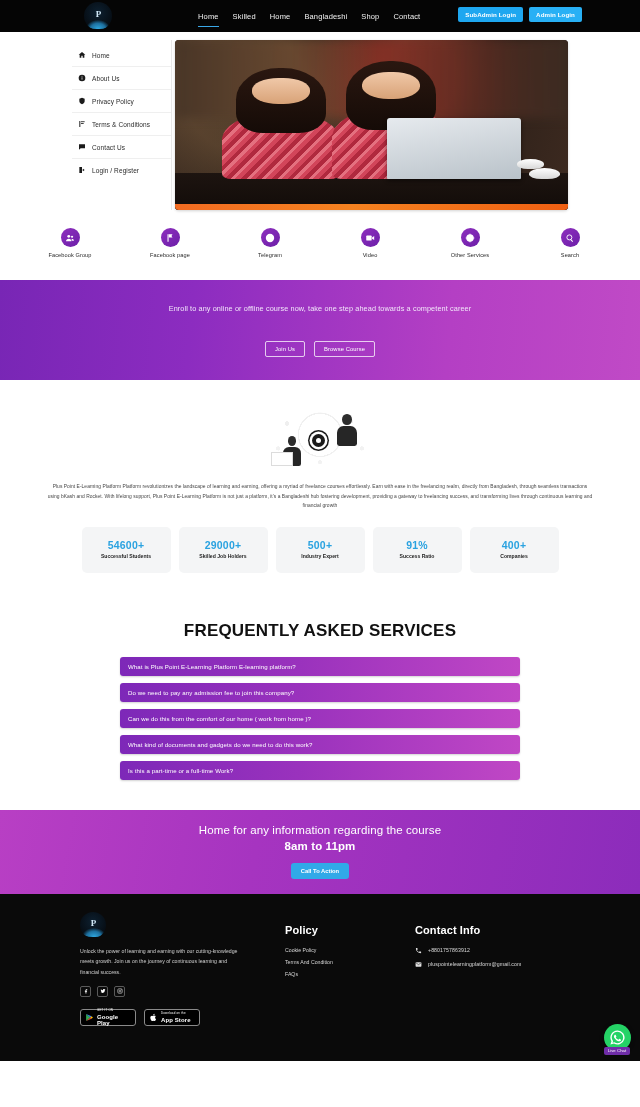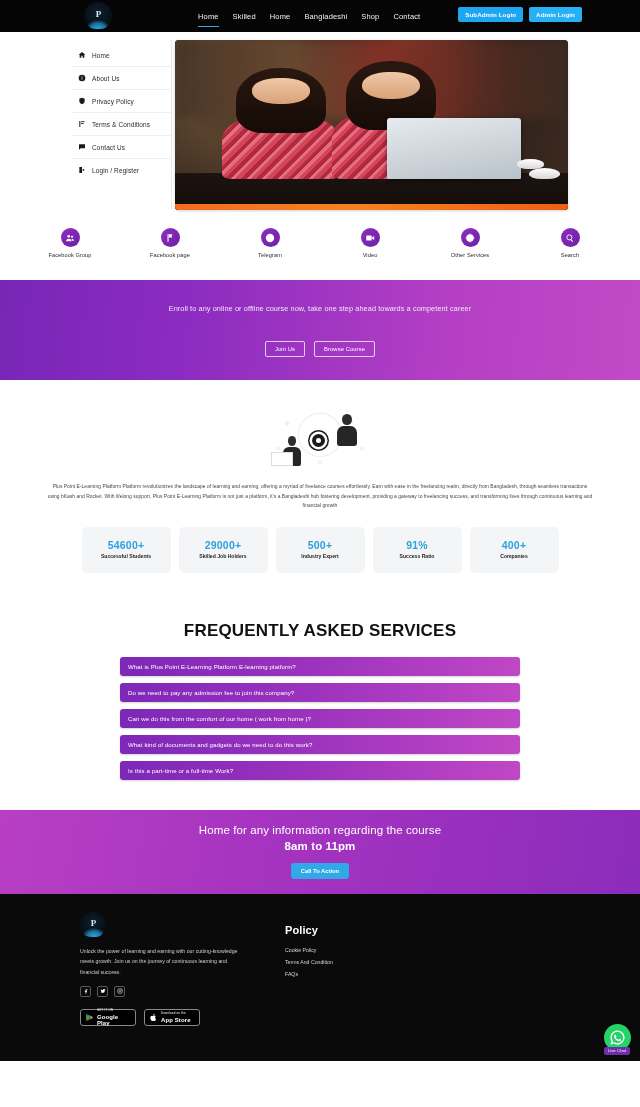--- a/index.html
+++ b/index.html
@@ -567,20 +567,36 @@
         </div>
       </div>
 
       <div class="fc2">
         <div class="f-head">Policy</div>
         <div class="f-link">Cookie Policy</div>
         <div class="f-link">Terms And Condition</div>
         <div class="f-link">FAQs</div>
       </div>
 
+      <div class="fc3">
+        <div class="f-head">Contact Info</div>
+        <div class="f-contact">
+          <svg viewBox="0 0 24 24">
+              <path d="M6.6 10.8a15 15 0 0 0 6.6 6.6l2.2-2.2a1 1 0 0 1 1-.2 11 11 0 0 0 3.5.6 1 1 0 0 1 1 1V20a1 1 0 0 1-1 1A17 17 0 0 1 3 4a1 1 0 0 1 1-1h3.5a1 1 0 0 1 1 1 11 11 0 0 0 .6 3.5 1 1 0 0 1-.3 1z"></path>
+            </svg>
+          <span>+8801757863912</span>
+        </div>
+        <div class="f-contact">
+          <svg viewBox="0 0 24 24">
+              <rect x="2" y="4.5" width="20" height="15" rx="2"></rect>
+              <path d="M3 6l9 6.5L21 6" fill="none" stroke="#0a0a0a" stroke-width="1.8"></path>
+            </svg>
+          <span>pluspointelearningplatform@gmail.com</span>
+        </div>
+      </div>
 
     </div>
 
     <div class="wa">
       <span class="bubble">
         <svg viewBox="0 0 24 24">
             <path d="M12 2a10 10 0 0 0-8.5 15.2L2 22l4.9-1.4A10 10 0 1 0 12 2zm0 2a8 8 0 0 1 0 16 8 8 0 0 1-4.2-1.2l-.4-.2-2.4.7.7-2.3-.3-.4A8 8 0 0 1 12 4zm-3.4 4c-.2 0-.5.1-.7.4-.2.3-.9.9-.9 2.1s.9 2.4 1 2.6c.1.2 1.7 2.7 4.2 3.7 2 .8 2.4.7 2.9.6.5-.1 1.5-.6 1.7-1.2.2-.6.2-1.1.2-1.2l-.6-.3-1.6-.8c-.2-.1-.4-.1-.6.1l-.8 1c-.1.2-.3.2-.5.1-.2-.1-1-.4-1.9-1.2-.7-.6-1.2-1.4-1.3-1.6-.1-.2 0-.4.1-.5l.4-.5c.1-.2.2-.3.2-.5s0-.3-.1-.4l-.8-1.9c-.2-.4-.4-.4-.6-.4z"></path>
           </svg>
       </span>
       <span class="lbl2">Live Chat</span>

